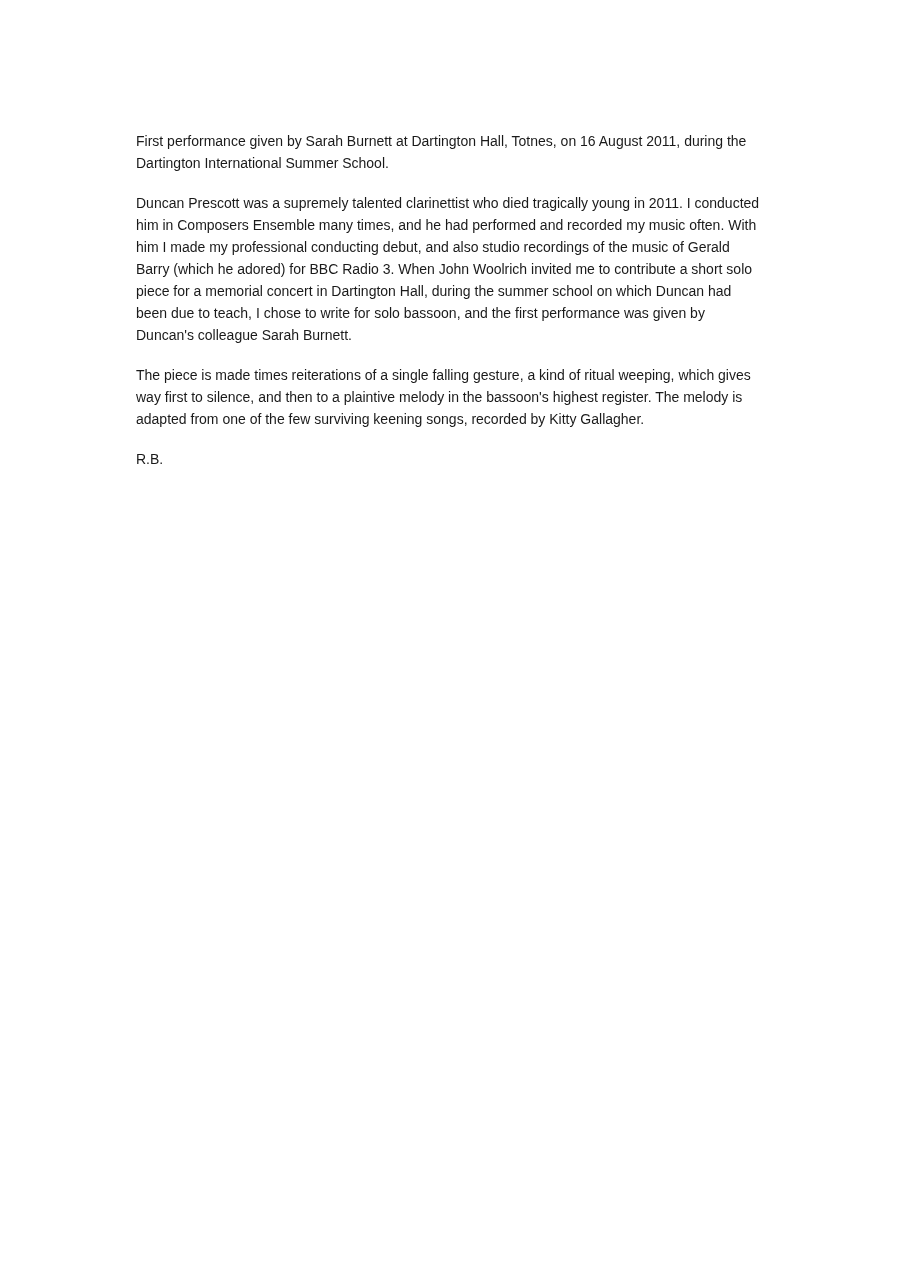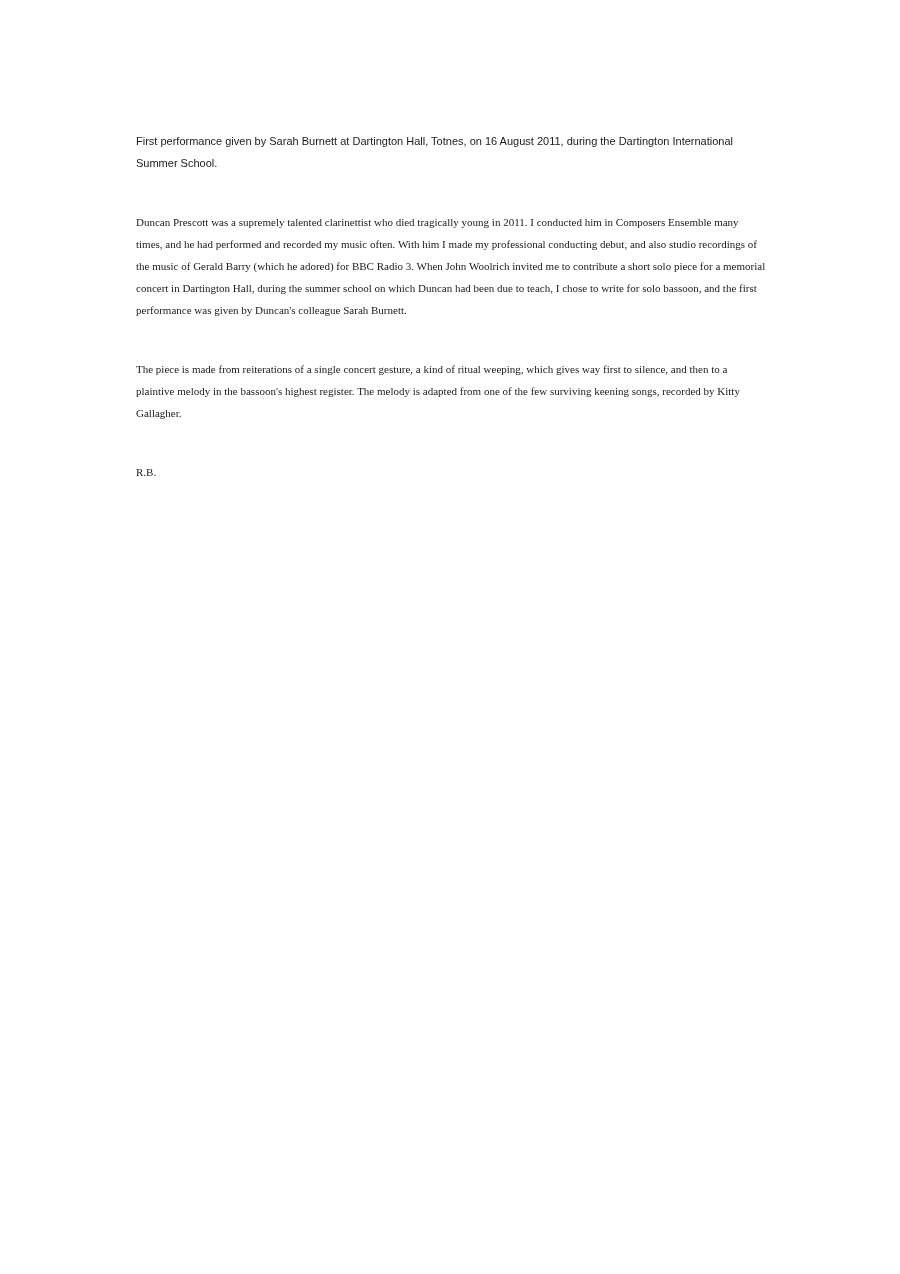--- a/index.html
+++ b/index.html
@@ -14,40 +14,40 @@
     background: #ffffff;
     overflow: hidden;
     font-family: "Liberation Sans", "DejaVu Sans", sans-serif;
   }
   .doc {
     position: absolute;
     left: 136px;
     top: 130px;
     width: 630px;
     color: #1a1a1a;
-    font-size: 11px;
+    font-size: 14px;
     line-height: 22px;
   }
   .para {
     margin: 0;
     padding: 0;
     font-weight: 400;
     letter-spacing: 0;
   }
-  .mt1 { margin-top: 37px; font-family: Liberation Serif, serif; }  
+  .mt1 { margin-top: 18px; }  
   .mt2 { margin-top: 44px; }  
 </style>
 </head>
 <body>
 
 <div class="page">
   <div class="doc">
     <p class="para">First performance given by Sarah Burnett at Dartington Hall, Totnes, on 16 August 2011, during the Dartington International Summer School.</p>
 
 
 
     <p class="para mt1">Duncan Prescott was a supremely talented clarinettist who died tragically young in 2011. I conducted him in Composers Ensemble many times, and he had performed and recorded my music often. With him I made my professional conducting debut, and also studio recordings of the music of Gerald Barry (which he adored) for BBC Radio 3. When John Woolrich invited me to contribute a short solo piece for a memorial concert in Dartington Hall, during the summer school on which Duncan had been due to teach, I chose to write for solo bassoon, and the first performance was given by Duncan's colleague Sarah Burnett.</p>
 
-    <p class="para mt1">The piece is made from reiterations of a single concert gesture, a kind of ritual weeping, which gives way first to silence, and then to a plaintive melody in the bassoon's highest register. The melody is adapted from one of the few surviving keening songs, recorded by Kitty Gallagher.</p>
+    <p class="para mt1">The piece is made times reiterations of a single falling gesture, a kind of ritual weeping, which gives way first to silence, and then to a plaintive melody in the bassoon's highest register. The melody is adapted from one of the few surviving keening songs, recorded by Kitty Gallagher.</p>
 
     <p class="para mt1">R.B.</p>
   </div>
 </div>
 
 </body></html>

